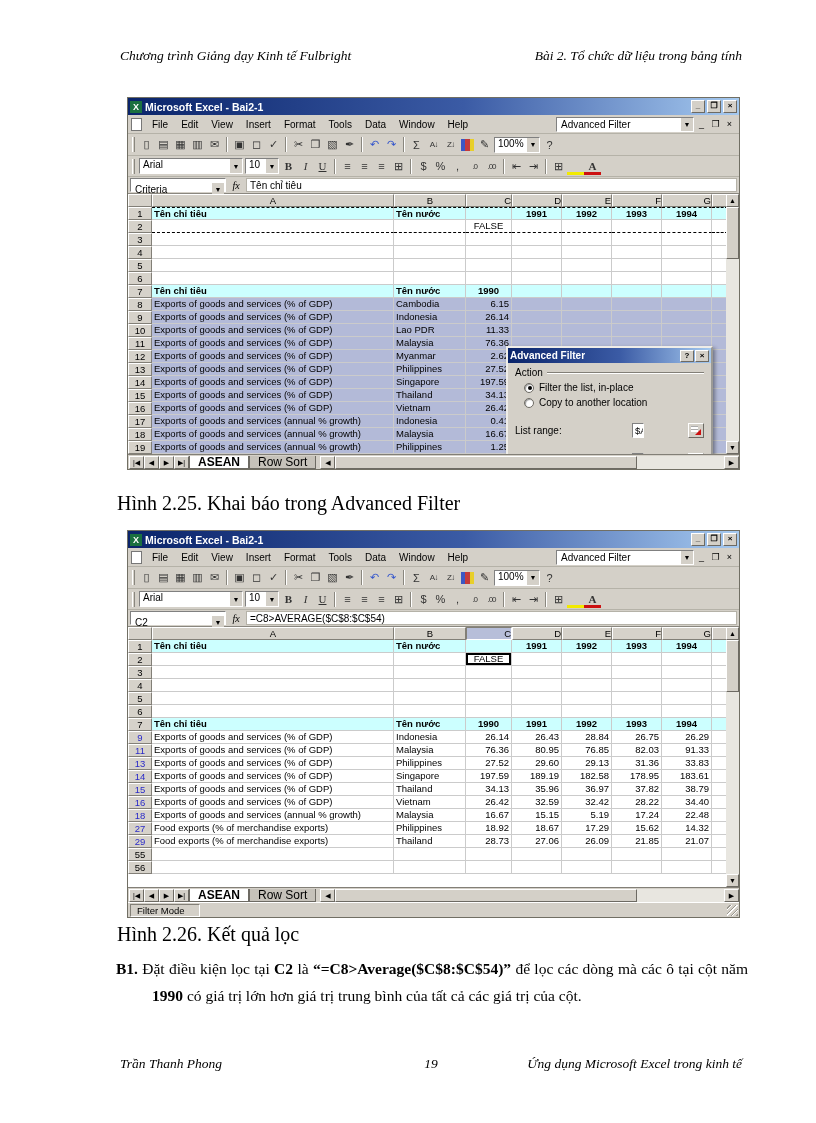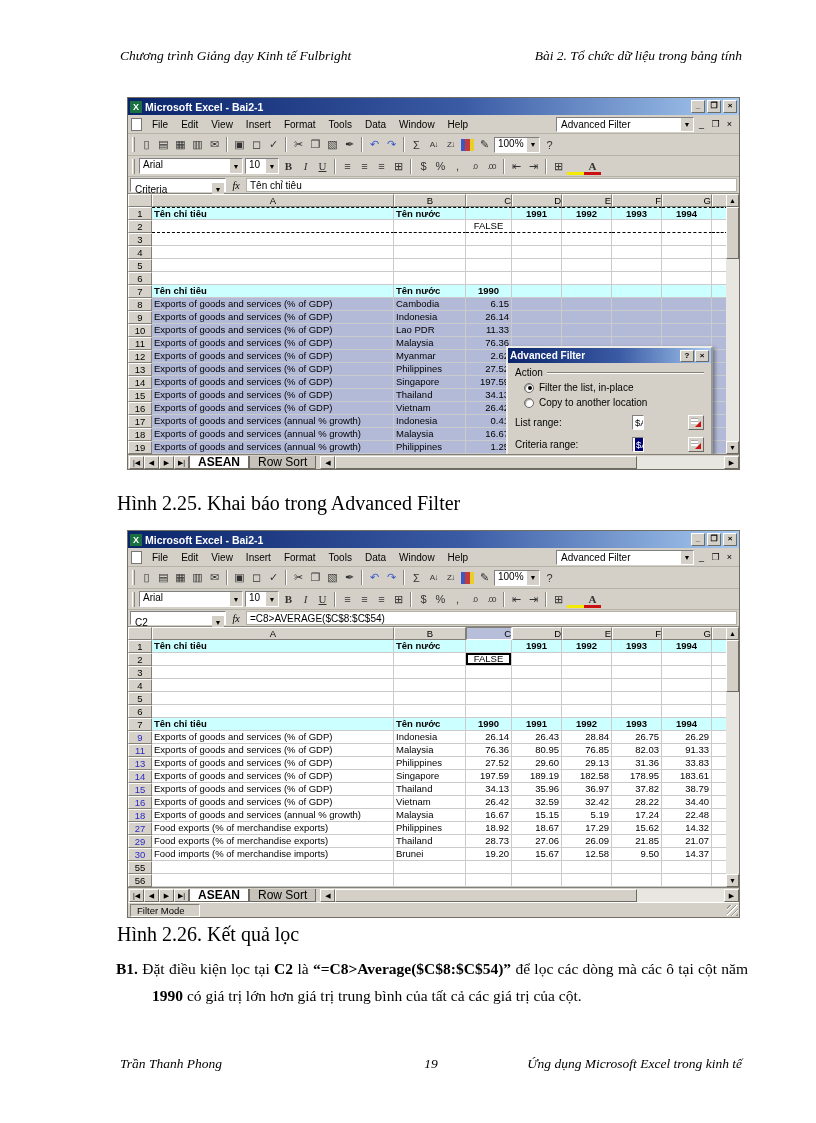--- a/index.html
+++ b/index.html
@@ -135,21 +135,21 @@
   .dtbtns { margin-left:auto; display:flex; gap:1px; }
   .db { width:14px; height:12px; font-size:8px; line-height:10px; text-align:center; font-weight:bold; }
   .dbody { padding:4px 7px 7px 7px; }
   .grplabel { display:flex; align-items:center; gap:4px; }
   .grplabel::after { content:""; flex:1; border-top:1px solid #827f77; box-shadow:0 1px 0 #fff; }
   .radio { display:flex; align-items:center; gap:5px; margin:4px 0 0 9px; }
   .rdot { width:10px; height:10px; border-radius:50%; background:#fff; border:1px solid #6d6a63;
           box-shadow:inset 1px 1px 1px #999; position:relative; flex:0 0 auto; }
   .rdot.on::after { content:""; position:absolute; left:2.5px; top:2.5px; width:4px; height:4px;
                     border-radius:50%; background:#000; }
-  .frow { display:flex; align-items:center; margin-top:7px;gap:43px; }
+  .frow { display:flex; align-items:center; margin-top:15px;gap:43px; }
   .flabel { width:74px; flex:0 0 auto; }
   .finput { flex:1; height:15px; background:#fff; border:1px solid;
             border-color:#808080 #fff #fff #808080; font-size:9.5px;
             display:flex; align-items:center; padding:0 2px; white-space:nowrap; overflow:hidden; }
   .finput .hl { background:#000070; color:#fff; padding:1px 1px; }
   .rbtn { width:16px; height:15px; margin-left:1px; position:relative; flex:0 0 auto; }
   .rbtn::after { content:""; position:absolute; right:2px; bottom:2px;
                  border-left:6px solid transparent; border-bottom:6px solid #cc1111; }
   .rbtn::before { content:""; position:absolute; left:2px; top:2px; width:7px; height:6px;
                   background:repeating-linear-gradient(#aaa 0 1px,#fff 1px 3px); }
@@ -770,31 +770,20 @@
             <div class="cell ca">Food exports (% of merchandise exports)</div>
             <div class="cell cb">Thailand</div>
             <div class="cell cc">28.73</div>
             <div class="cell cd">27.06</div>
             <div class="cell ce">26.09</div>
             <div class="cell cf">21.85</div>
             <div class="cell cg">21.07</div>
             <div class="cell ch"></div>
           </div>
 
-          <div class="row rfilt">
-            <div class="cell cn">30</div>
-            <div class="cell ca">Food imports (% of merchandise imports)</div>
-            <div class="cell cb">Brunei</div>
-            <div class="cell cc">19.20</div>
-            <div class="cell cd">15.67</div>
-            <div class="cell ce">12.58</div>
-            <div class="cell cf">9.50</div>
-            <div class="cell cg">14.37</div>
-            <div class="cell ch"></div>
-          </div>
 
           <div class="row">
             <div class="cell cn">55</div>
             <div class="cell ca"></div>
             <div class="cell cb"></div>
             <div class="cell cc"></div>
             <div class="cell cd"></div>
             <div class="cell ce"></div>
             <div class="cell cf"></div>
             <div class="cell cg"></div>

